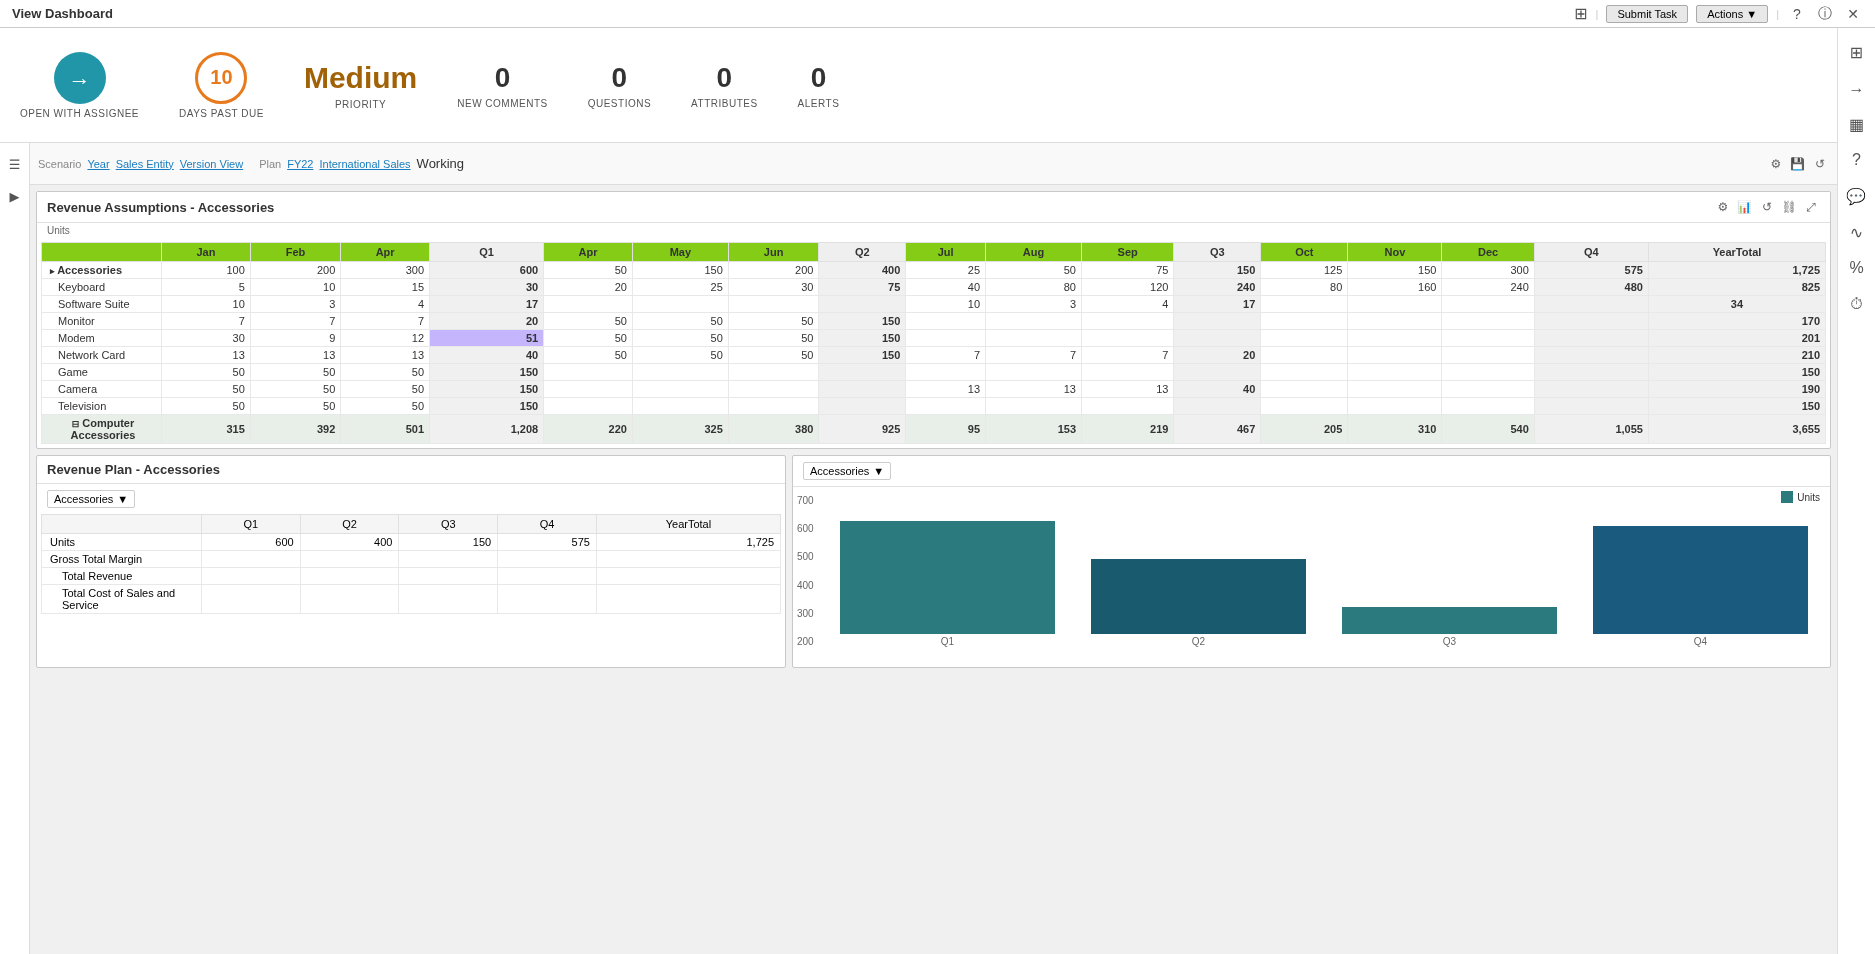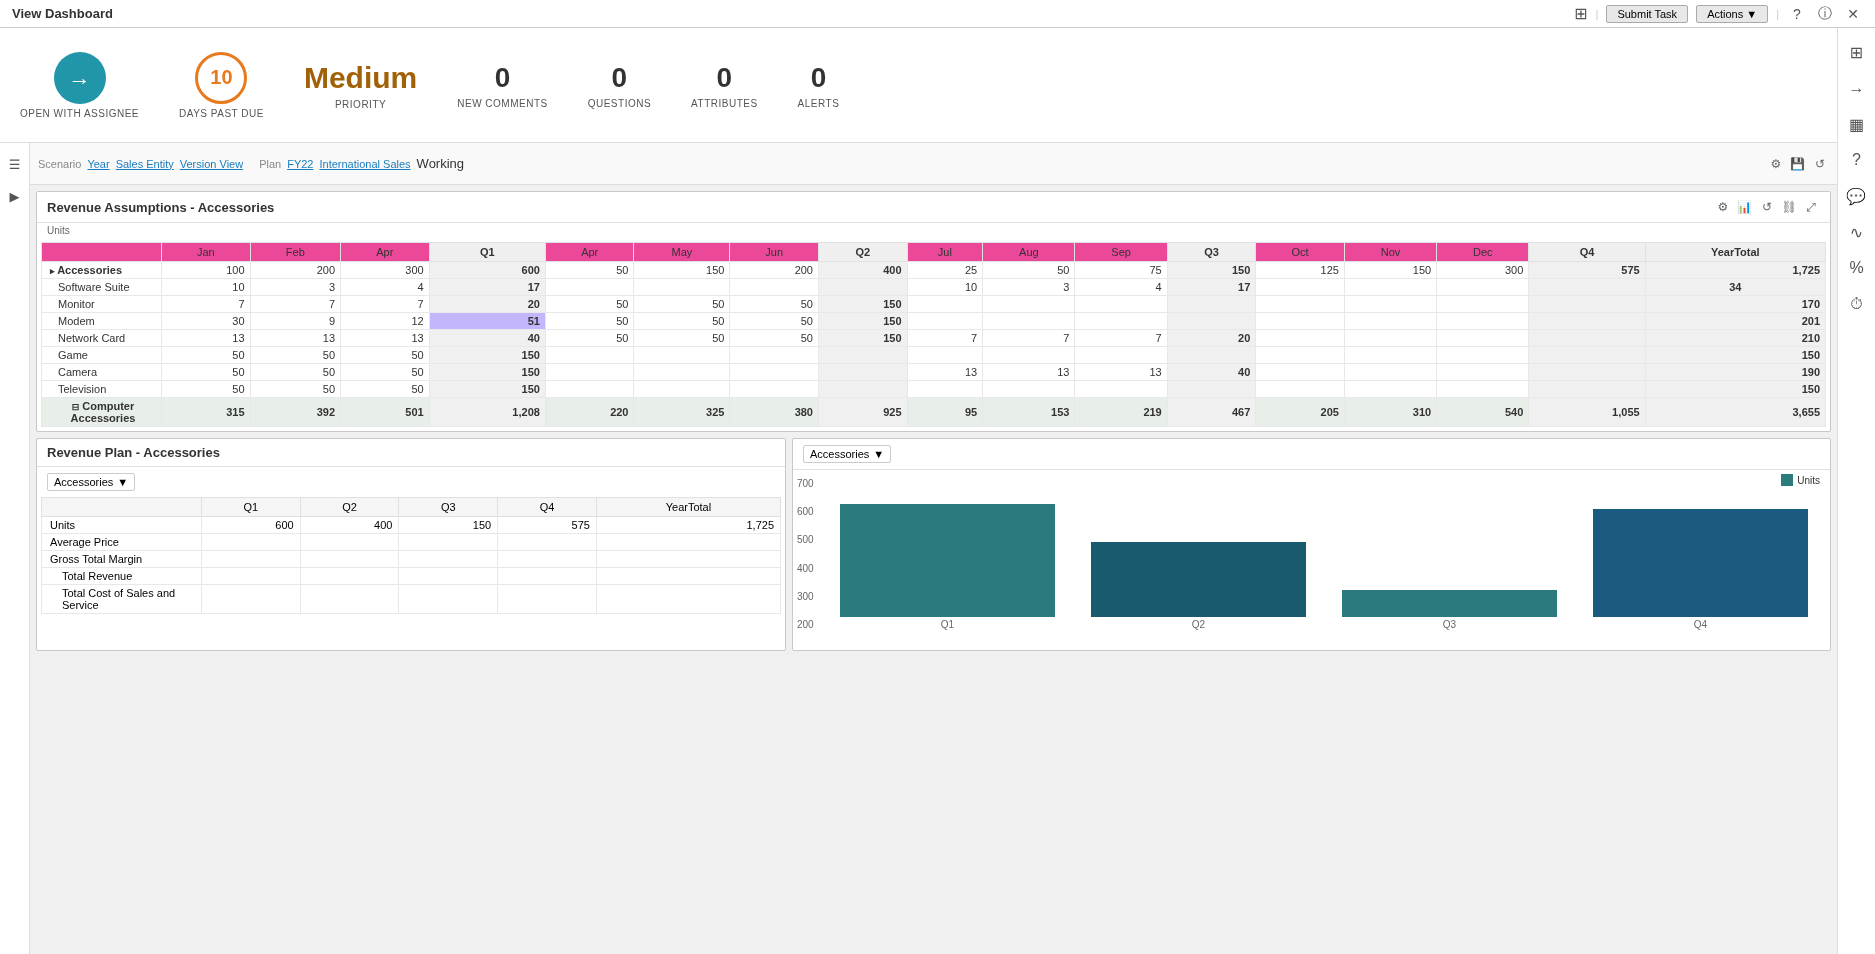--- a/index.html
+++ b/index.html
@@ -140,25 +140,25 @@
       cursor: pointer; font-size: 12px; color: #666;
     }
 
     
     .data-table {
       width: 100%;
       border-collapse: collapse;
       font-size: 11px;
     }
     .data-table th {
-      background: #ec4899;
+      background: #84cc16;
       border: 1px solid #e0e0e0;
       padding: 3px 5px;
       text-align: center;
-      font-weight: normal;
+      font-weight: bold;
       color: #333;
       white-space: nowrap;
     }
     .data-table th.row-header { text-align: left; width: 120px; }
     .data-table td {
       border: 1px solid #e8e8e8;
       padding: 2px 5px;
       text-align: right;
       color: #333;
     }
@@ -382,20 +382,40 @@
               <td>50</td>
               <td>75</td>
               <td style="background: rgb(240, 240, 240); font-weight: bold;">150</td>
               <td>125</td>
               <td>150</td>
               <td>300</td>
               <td style="background: rgb(240, 240, 240); font-weight: bold;">575</td>
               <td style="background: rgb(240, 240, 240); font-weight: bold;">1,725</td>
             </tr>
             <tr>
+              <td class="row-label" style="padding-left: 16px;">Keyboard</td>
+              <td>5</td>
+              <td>10</td>
+              <td>15</td>
+              <td style="background: rgb(240, 240, 240); font-weight: bold;">30</td>
+              <td>20</td>
+              <td>25</td>
+              <td>30</td>
+              <td style="background: rgb(240, 240, 240); font-weight: bold;">75</td>
+              <td>40</td>
+              <td>80</td>
+              <td>120</td>
+              <td style="background: rgb(240, 240, 240); font-weight: bold;">240</td>
+              <td>80</td>
+              <td>160</td>
+              <td>240</td>
+              <td style="background: rgb(240, 240, 240); font-weight: bold;">480</td>
+              <td style="background: rgb(240, 240, 240); font-weight: bold;">825</td>
+            </tr>
+            <tr>
               <td class="row-label" style="padding-left: 16px;">Software Suite</td>
               <td>10</td>
               <td>3</td>
               <td>4</td>
               <td style="background: rgb(240, 240, 240); font-weight: bold;">17</td>
               <td></td>
               <td></td>
               <td></td>
               <td style="background: rgb(240, 240, 240); font-weight: bold;"></td>
               <td>10</td>
@@ -578,28 +598,20 @@
             </tr>
           </thead>
           <tbody id="revenue-plan-tbody">
           <tr>
                 <td class="ll">Units</td>
                 <td>600</td>
                 <td>400</td>
                 <td>150</td>
                 <td>575</td>
                 <td>1,725</td>
-              </tr>
-              <tr>
-                <td class="ll">Average Price</td>
-                <td></td>
-                <td></td>
-                <td></td>
-                <td></td>
-                <td></td>
               </tr>
               <tr>
                 <td class="ll">Gross Total Margin</td>
                 <td></td>
                 <td></td>
                 <td></td>
                 <td></td>
                 <td></td>
               </tr>
               <tr>

